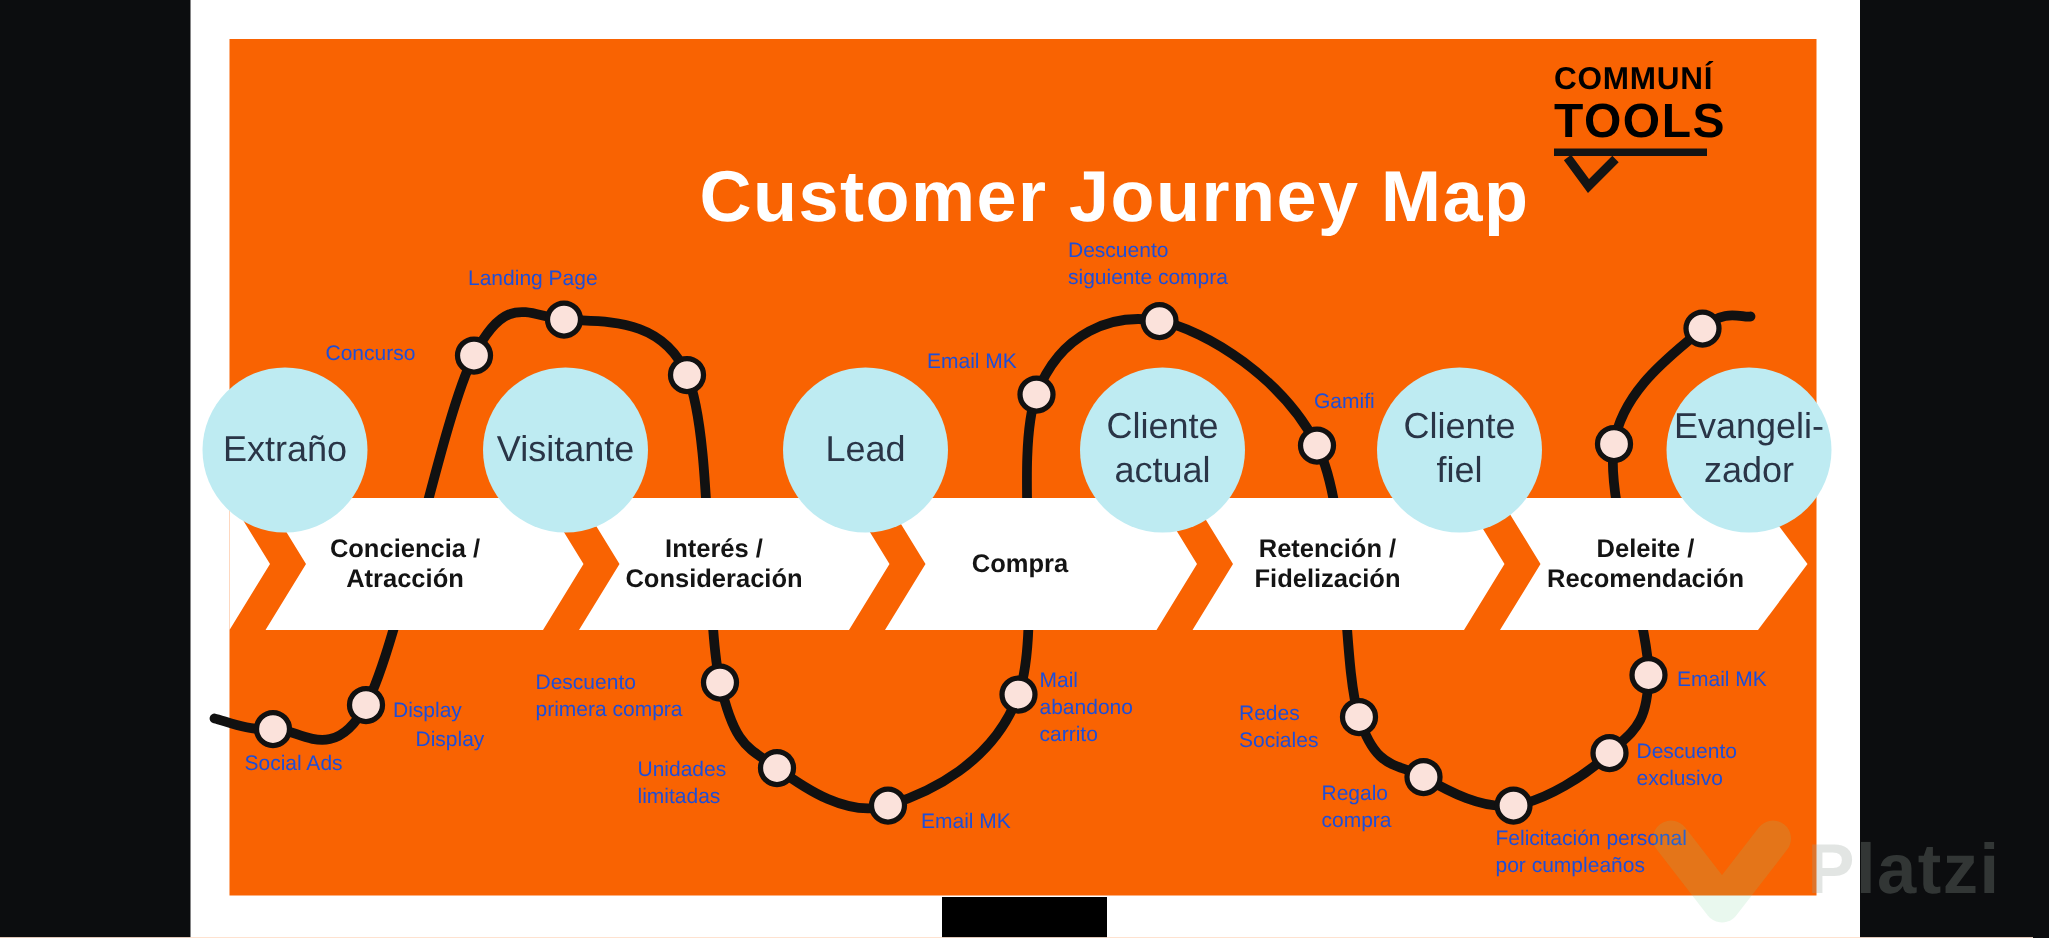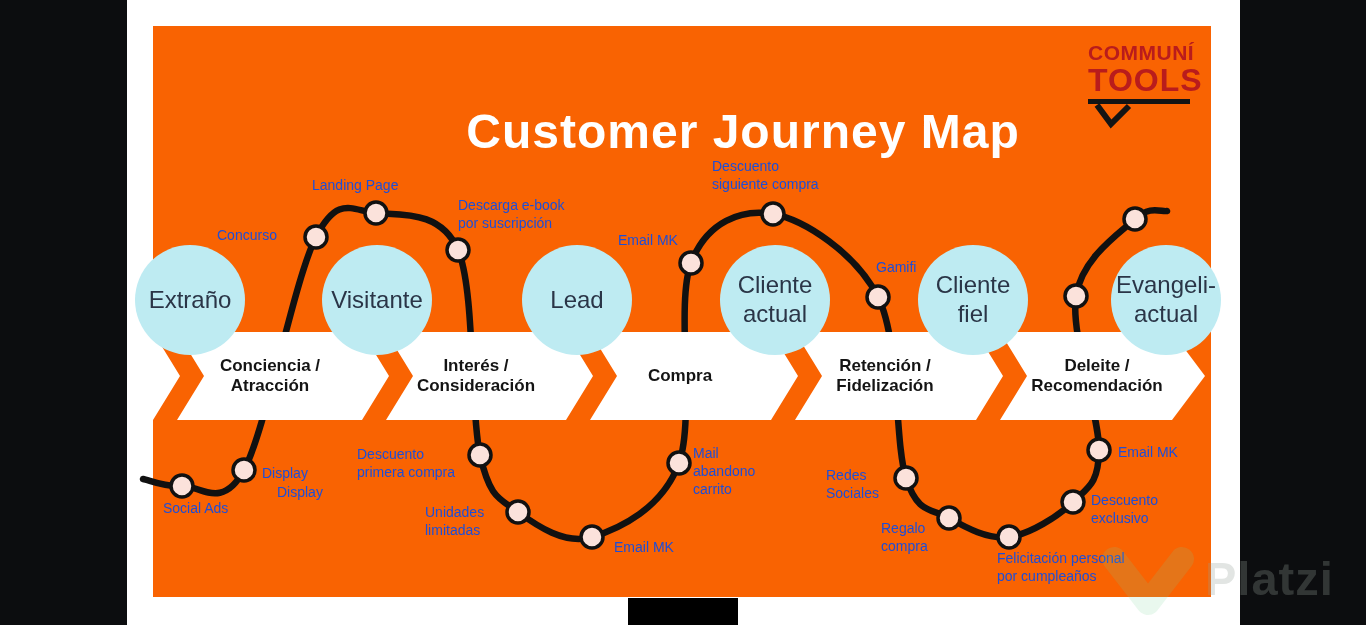--- a/index.html
+++ b/index.html
@@ -7,21 +7,21 @@
           font-family:"Liberation Sans","DejaVu Sans",sans-serif;}
   .bar{position:absolute;top:0;height:625px;background:#0c0d0f;}
   .bar.left{left:0;width:127px;}
   .bar.right{left:1240px;width:126px;}
   .bottom-tab{position:absolute;left:628px;top:598px;width:110px;height:27px;background:#000;}
   .poster{position:absolute;left:153px;top:26px;width:1058px;height:571px;background:#F96302;}
   .art{position:absolute;left:0;top:0;width:1366px;height:625px;pointer-events:none;}
   .title{position:absolute;left:153px;top:104px;width:1180px;margin:0;text-align:center;
          color:#ffffff;font-size:48px;font-weight:bold;letter-spacing:1px;}
   
-  .logo{position:absolute;left:1088px;top:42px;width:112px;color:#b91c1c;line-height:1;}
+  .logo{position:absolute;left:1036px;top:42px;width:112px;color:#000000;line-height:1;}
   .logo .l1{font-size:21px;font-weight:bold;letter-spacing:.5px;}
   .logo .l2{font-size:32px;font-weight:bold;letter-spacing:1px;margin-top:1px;text-align:center;}
   .logo .bar-u{width:102px;height:5px;background:#141414;margin-top:3px;}
   .logo svg{display:block;margin-left:6px;margin-top:-1px;}
   
   .stage{position:absolute;top:245px;width:110px;height:110px;border-radius:50%;
          background:#BEEBF2;display:flex;align-items:center;justify-content:center;
          text-align:center;color:#2A3547;font-size:24px;line-height:1.2;white-space:pre-line;}
   
   .phase{position:absolute;top:342px;height:68px;width:184px;display:flex;align-items:center;
@@ -92,39 +92,37 @@
   </div>
 
   <div class="stage" style="left:135px">Extraño</div>
   <div class="stage" style="left:322px">Visitante</div>
   <div class="stage" style="left:522px">Lead</div>
   <div class="stage" style="left:720px">Cliente
 actual</div>
   <div class="stage" style="left:918px">Cliente
 fiel</div>
   <div class="stage" style="left:1111px">Evangeli-
-actual</div>
+zador</div>
 
   <div class="phase" style="left:178px">Conciencia /
 Atracción</div>
   <div class="phase" style="left:384px">Interés /
 Consideración</div>
   <div class="phase" style="left:588px">Compra</div>
   <div class="phase" style="left:793px">Retención /
 Fidelización</div>
   <div class="phase" style="left:1005px">Deleite /
 Recomendación</div>
 
   <div class="tp" style="left:163px;top:499px">Social Ads</div>
   <div class="tp" style="left:262px;top:464px">Display</div>
   <div class="tp" style="left:277px;top:483px">Display</div>
   <div class="tp" style="left:217px;top:226px">Concurso</div>
   <div class="tp" style="left:312px;top:176px">Landing Page</div>
-  <div class="tp" style="left:458px;top:196px">Descarga e-book
-por suscripción</div>
   <div class="tp" style="left:618px;top:231px">Email MK</div>
   <div class="tp" style="left:712px;top:157px">Descuento
 siguiente compra</div>
   <div class="tp" style="left:876px;top:258px">Gamifi</div>
   <div class="tp" style="left:357px;top:445px">Descuento
 primera compra</div>
   <div class="tp" style="left:425px;top:503px">Unidades
 limitadas</div>
   <div class="tp" style="left:614px;top:538px">Email MK</div>
   <div class="tp" style="left:693px;top:444px">Mail

